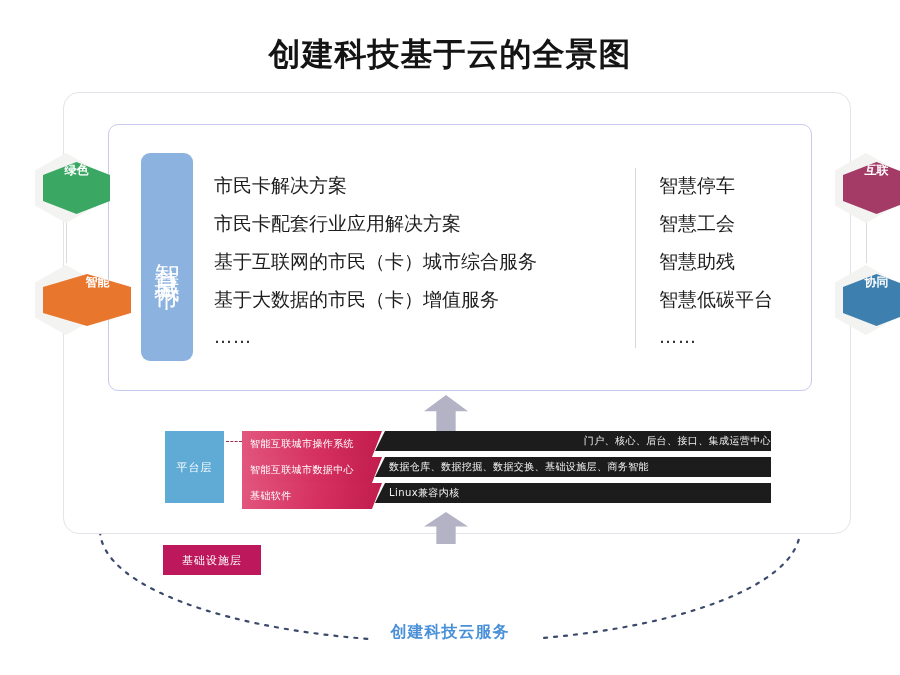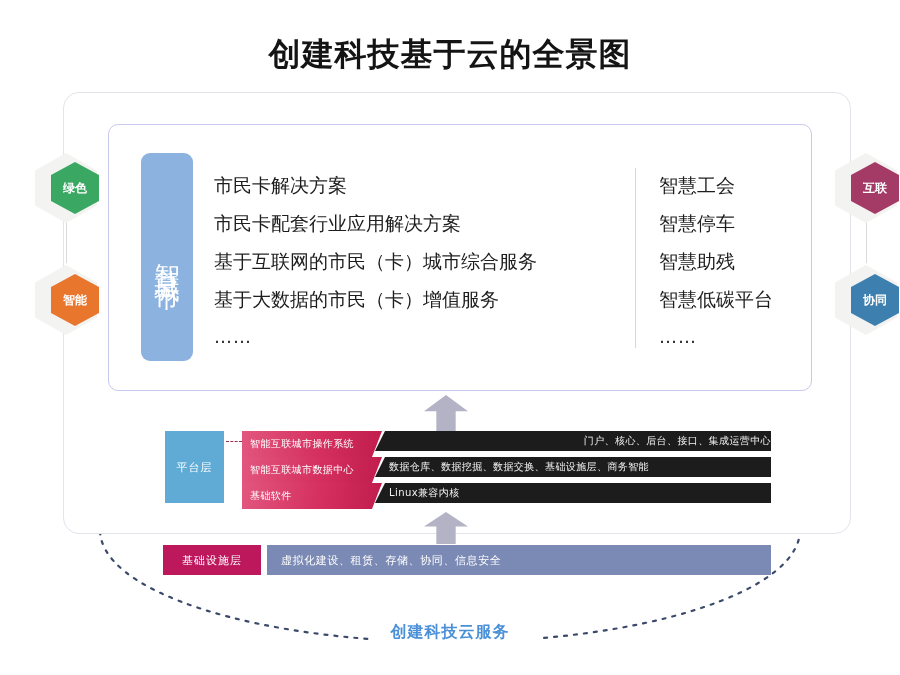--- a/index.html
+++ b/index.html
@@ -56,22 +56,22 @@
 
   
   .hex-wrap{position:absolute;width:62px;height:70px;}
   .hex-outer,.hex-inner{
     position:absolute;left:0;top:0;width:62px;height:70px;
     -webkit-clip-path:polygon(50% 0%,100% 25%,100% 75%,50% 100%,0% 75%,0% 25%);
     clip-path:polygon(50% 0%,100% 25%,100% 75%,50% 100%,0% 75%,0% 25%);
     background:#f3f3f2;
   }
   .hex-inner{
-    left:16px;top:9px;width:48px;height:52px;
-    display:flex;align-items:center;justify-content:center;
+    left:8px;top:9px;width:67px;height:52px;
+    display:flex;justify-content:center;
   }
   .hex-inner span{
     color:#ffffff;font-size:12px;font-weight:bold;letter-spacing:0px;
     font-family:"DejaVu Sans","Liberation Sans",sans-serif;
   }
   .hex-link{position:absolute;width:1px;background:#d9dadd;}
 
   
   .arrow-up{
     position:absolute;background:#b4b3c6;
@@ -158,37 +158,37 @@
     <div class="row">市民卡解决方案</div>
     <div class="row">市民卡配套行业应用解决方案</div>
     <div class="row">基于互联网的市民（卡）城市综合服务</div>
     <div class="row">基于大数据的市民（卡）增值服务</div>
     <div class="row dots">……</div>
   </div>
 
   <div class="col-div"></div>
 
   <div class="col-b">
+    <div class="row">智慧停车</div>
     <div class="row">智慧工会</div>
-    <div class="row">智慧停车</div>
     <div class="row">智慧助残</div>
     <div class="row">智慧低碳平台</div>
     <div class="row dots">……</div>
   </div>
 
   <div class="hex-link" style="left:66px;top:215px;height:48px;"></div>
   <div class="hex-wrap" style="left:35px;top:153px;">
     <div class="hex-outer"></div>
     <div class="hex-inner" style="background:#3aa863;">
       <span>绿色</span>
     </div>
   </div>
   <div class="hex-wrap" style="left:35px;top:265px;">
     <div class="hex-outer"></div>
-    <div class="hex-inner" style="background:#e8762c;">
+    <div class="hex-inner" style="background:#e8762c;padding-left:21px;">
       <span>智能</span>
     </div>
   </div>
 
   <div class="hex-link" style="left:866px;top:215px;height:48px;"></div>
   <div class="hex-wrap" style="left:835px;top:153px;">
     <div class="hex-outer"></div>
     <div class="hex-inner" style="background:#a43a66;">
       <span>互联</span>
     </div>
@@ -232,20 +232,17 @@
     <div class="pbar" style="left:133px;width:396px;">
       <span>Linux兼容内核</span>
     </div>
   </div>
 
   <div class="arrow-up" style="left:424px;top:512px;width:44px;height:32px;"></div>
 
   <div class="infra-tag">
     <span>基础设施层</span>
   </div>
-  <div class="infra-bar">
-    <span>虚拟化建设、租赁、存储、协同、信息安全</span>
-  </div>
 
   <div class="caption-mask"></div>
   <div class="caption">创建科技云服务</div>
 
 </div>
 
 </body></html>

